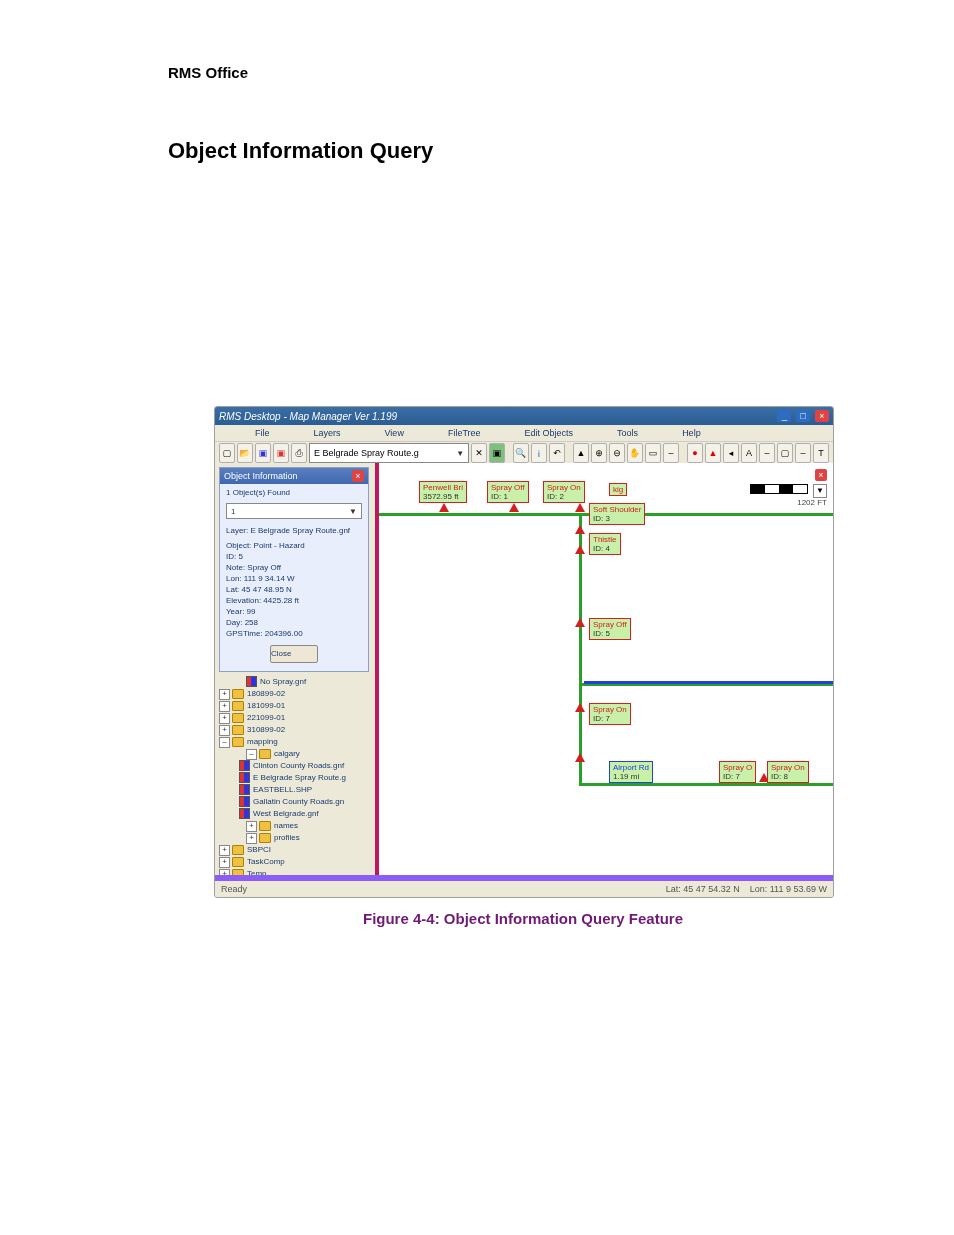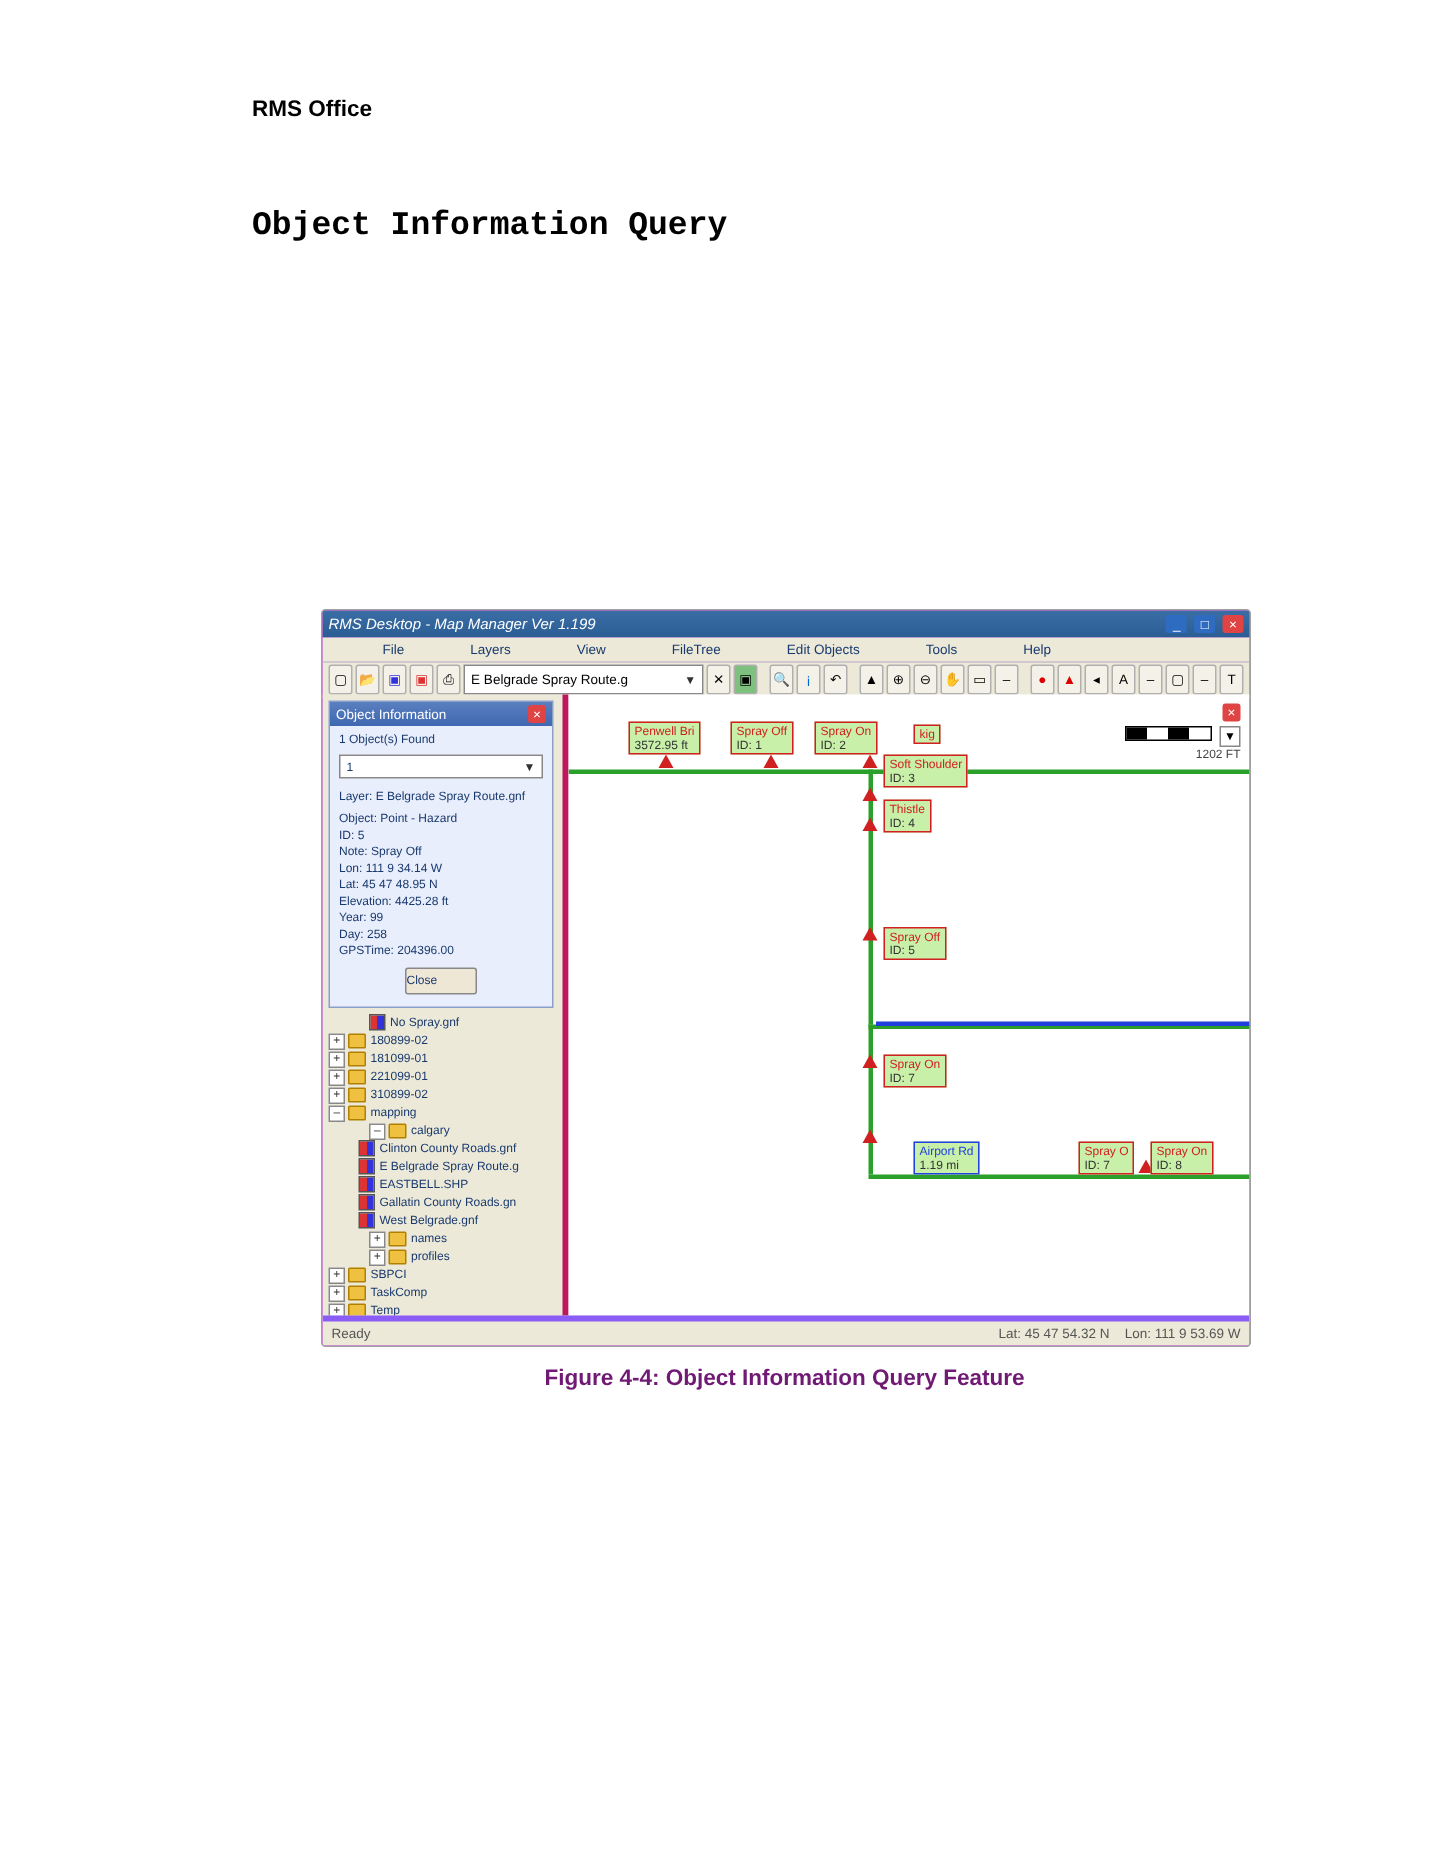--- a/index.html
+++ b/index.html
@@ -22,32 +22,31 @@
     left: 168px;
     font-size: 15px;
     font-weight: bold;
   }
   .title {
     position: absolute;
     top: 138px;
     left: 168px;
     font-size: 22px;
     font-weight: bold;
-    font-family: Liberation Mono, monospace;
   }
   .shot-wrap {
     position: absolute;
     top: 406px;
     left: 214px;
     width: 618px;
   }
   .shot {
     width: 618px;
     height: 490px;
-    background: #d946ef;
+    background: #e5e5e5;
     border: 1px solid #a0a0a0;
     border-radius: 3px;
     position: relative;
     overflow: hidden;
     font-size: 9px;
   }
   .titlebar {
     height: 18px;
     background: linear-gradient(#3a6ea5, #2a5d94);
     color: #fff;
@@ -236,21 +235,21 @@
   .scalebox .dd {
     width:12px; height:12px; border:1px solid #888; background:#fff;
     display:inline-block; text-align:center; line-height:12px; font-size:8px;
     vertical-align:top; margin-left:2px;
   }
   .scale-lbl { font-size:8px; color:#444; }
 
   .statusbar {
     position:absolute; left:0; right:0; bottom:0;
     height:16px; background:#ece9d8;
-    border-top:4px solid #8b5cf6;
+    border-top:6px solid #8b5cf6;
     display:flex; justify-content:space-between; align-items:center;
     padding:0 6px; font-size:9px; color:#555;
   }
 
   .caption {
     margin-top:12px;
     text-align:center;
     font-size:15px;
     font-weight:bold;
     color:#701a75;

